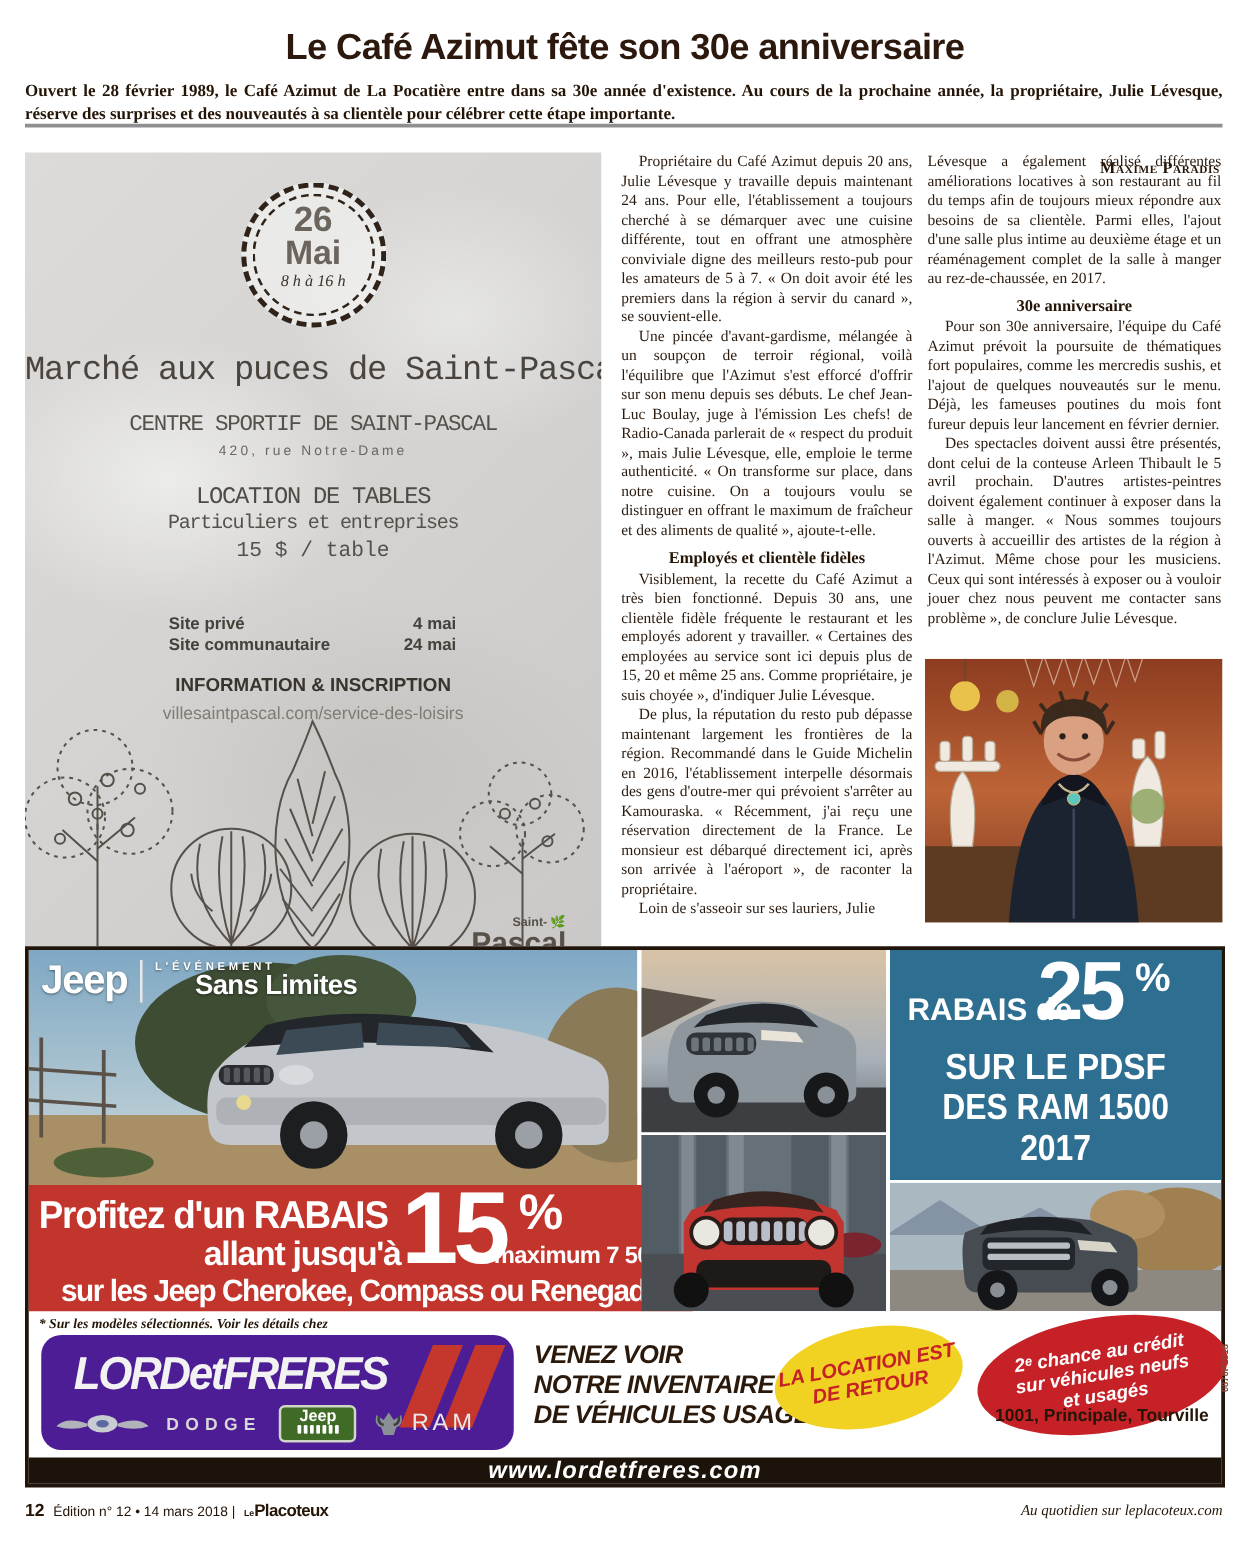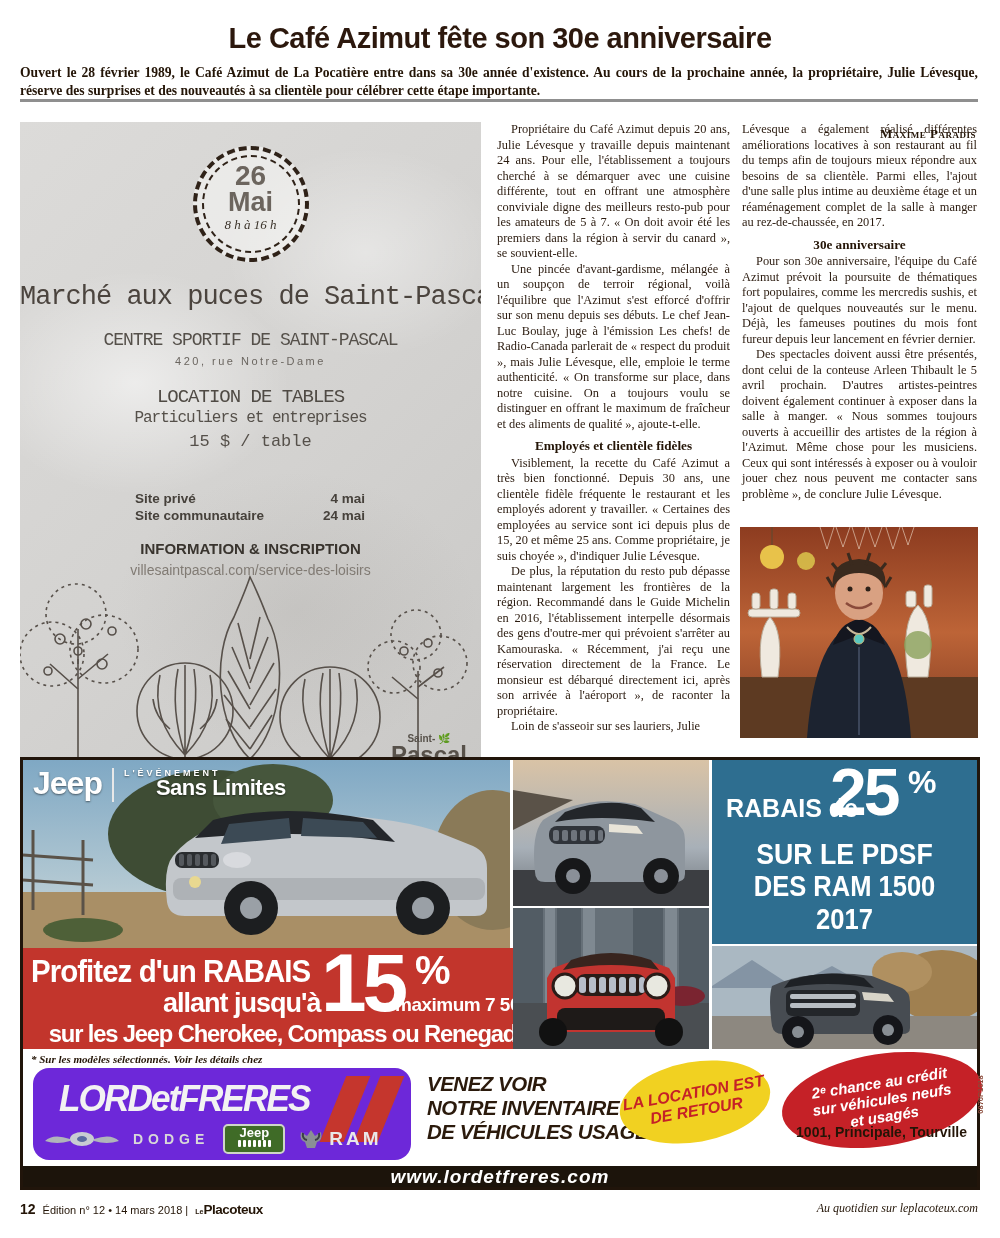--- a/index.html
+++ b/index.html
@@ -50,21 +50,21 @@
   .flea-deadline{position:absolute;left:0;top:345px;width:100%;
                  font-family:"Liberation Sans",sans-serif;font-weight:bold;font-size:15px;color:#39342e;}
   .flea-rows{position:absolute;left:115px;top:368px;width:230px;
              font-family:"Liberation Sans",sans-serif;font-weight:bold;font-size:13.5px;color:#46413b;}
   .flea-row{display:flex;justify-content:space-between;line-height:17px;}
   .flea-info{position:absolute;left:0;top:418px;width:100%;
              font-family:"Liberation Sans",sans-serif;font-weight:bold;font-size:15px;color:#39342e;}
   .flea-url{position:absolute;left:0;top:440px;width:100%;
             font-family:"Liberation Sans",sans-serif;font-size:14px;color:#817b74;}
   .trees{position:absolute;left:0;bottom:0;width:461px;height:215px;}
-  .sp-logo{position:absolute;right:14px;bottom:8px;text-align:center;color:#57514a;line-height:11px;}
+  .sp-logo{position:absolute;right:28px;bottom:8px;text-align:right;color:#57514a;line-height:11px;}
   .sp-logo .small{font-family:"Liberation Sans",sans-serif;font-size:10px;font-weight:bold;}
   .sp-logo .big{font-family:"Liberation Sans",sans-serif;font-size:24px;font-weight:800;line-height:22px;}
 
   
   .col{position:absolute;top:122px;font-size:12.4px;line-height:15.5px;text-align:justify;
        color:#2a1a0e;hyphens:auto;}
   .col1{left:497px;width:233px;}
   .col2{left:742px;width:235px;}
   .col p{margin:0;text-indent:14px;}
   .col p.noindent{text-indent:0;}
@@ -99,39 +99,39 @@
   .bluebox{left:689px;top:0;width:265px;height:184px;background:#2e6e90;color:#fff;
            font-family:"Liberation Sans",sans-serif;font-weight:800;text-align:center;}
   .bb1{position:absolute;left:14px;top:34px;font-size:25px;}
   .bb25{position:absolute;left:118px;top:-6px;font-size:66px;letter-spacing:-3px;}
   .bbpct{position:absolute;left:196px;top:4px;font-size:32px;}
   .bb2{position:absolute;left:0;top:78px;width:100%;font-size:29px;transform:scaleX(.92);}
   .bb3{position:absolute;left:0;top:110px;width:100%;font-size:29px;transform:scaleX(.88);}
   .seg-ram{left:689px;top:186px;width:265px;height:103px;}
   .disclaimer{position:absolute;left:8px;top:293px;font-style:italic;font-weight:bold;
               font-size:11px;color:#241507;}
-  .logobox{position:absolute;left:10px;top:308px;width:378px;height:92px;background:#6d28d9;
+  .logobox{position:absolute;left:10px;top:308px;width:378px;height:92px;background:#4c1d95;
            border-radius:16px;overflow:hidden;}
   .lfname{position:absolute;left:26px;top:10px;font-family:"Liberation Sans",sans-serif;
           font-weight:800;font-style:italic;font-size:37px;color:#f2f2f2;letter-spacing:-2px;
           transform:scaleX(.95);transform-origin:left;}
   .slash{position:absolute;top:8px;width:24px;height:66px;background:#c5362d;transform:skewX(-22deg);}
   .slash.s1{left:300px;}
   .slash.s2{left:334px;}
   .brandrow{position:absolute;left:12px;bottom:6px;width:356px;height:30px;display:flex;
             align-items:center;gap:14px;}
   .dodge{font-family:"Liberation Sans",sans-serif;font-weight:bold;font-size:14px;color:#d8d8d8;
          letter-spacing:5px;}
   .jeepbadge{width:58px;height:26px;background:#3f6b27;border:2px solid #cfd6c8;border-radius:5px;
              color:#fff;font-family:"Liberation Sans",sans-serif;font-weight:800;font-size:13px;
              text-align:center;line-height:13px;}
   .jeepbadge .slots{display:flex;justify-content:center;gap:2px;margin-top:1px;}
   .jeepbadge .slots i{width:3px;height:7px;background:#fff;border-radius:1px;display:block;}
   .ramrow{display:flex;align-items:center;gap:6px;}
-  .ramword{font-family:"Liberation Sans",sans-serif;font-weight:700;font-size:19px;color:#e8e8e8;
+  .ramword{font-family:"Liberation Sans",sans-serif;font-weight:400;font-size:19px;color:#e8e8e8;
            letter-spacing:3px;}
   .venez{position:absolute;left:404px;top:312px;font-family:"Liberation Sans",sans-serif;
          font-weight:800;font-style:italic;font-size:20.5px;line-height:24px;color:#2b1a0c;
          letter-spacing:-0.5px;}
   .oval{position:absolute;border-radius:50%;font-family:"Liberation Sans",sans-serif;
         font-weight:800;font-style:italic;text-align:center;}
   .oval-yellow{left:596px;top:302px;width:152px;height:80px;background:#f1d121;color:#c52127;
                font-size:16px;line-height:18px;transform:rotate(-10deg);padding-top:0;}
   .oval-yellow .pad{margin-top:22px;}
   .oval-red{left:758px;top:294px;width:202px;height:92px;background:#c52127;color:#fff;

